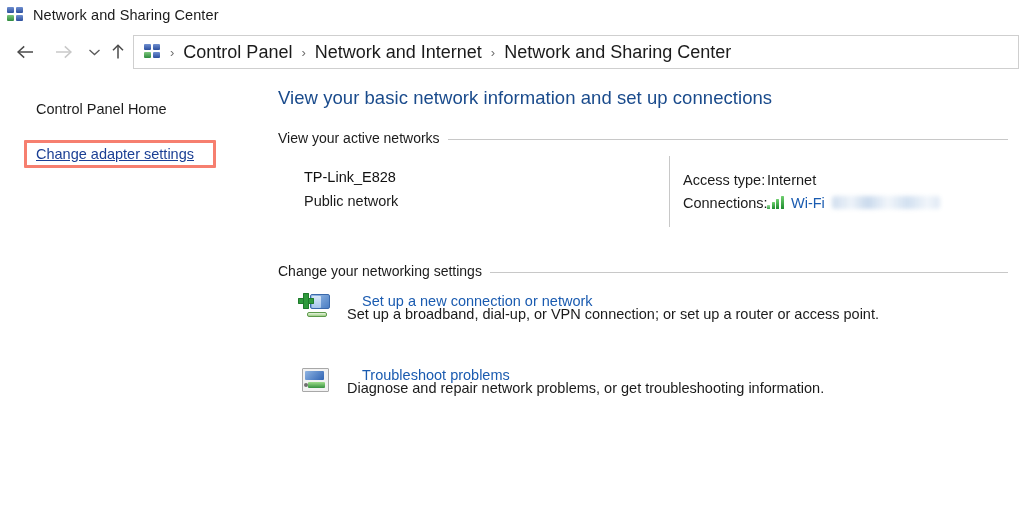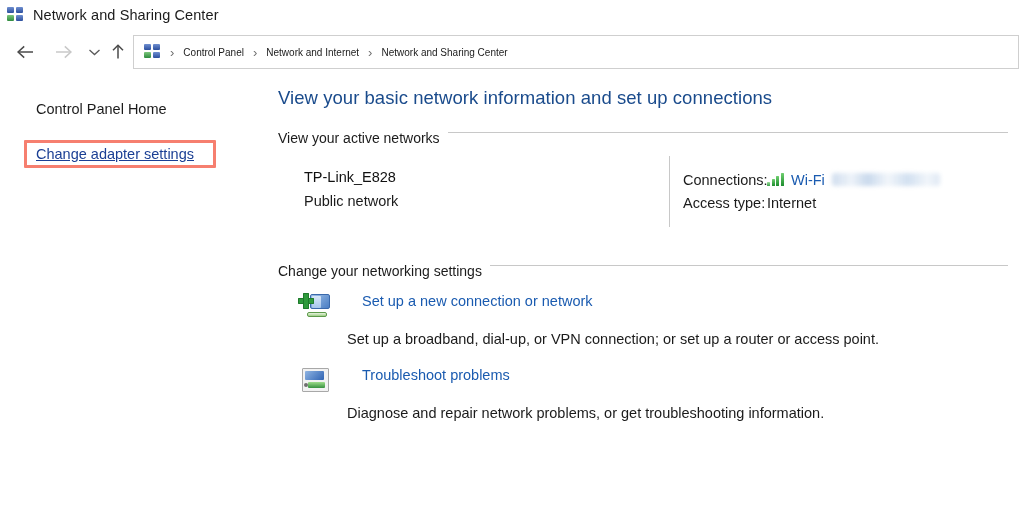--- a/index.html
+++ b/index.html
@@ -62,21 +62,21 @@
 
   .addressbar {
     position: absolute; left: 133px; top: 4px;
     width: 886px; height: 34px;
     border: 1px solid #cfcfcf;
     background: #ffffff;
     display: flex; align-items: center;
     padding: 0 8px;
   }
   .crumb {
-    font-size: 10px;
+    font-size: 18px;
     color: #1b1b1b;
     white-space: nowrap;
     padding: 2px 3px;
   }
   .crumb-sep {
     font-size: 13px; color: #6f6f6f;
     padding: 0 6px; user-select: none;
   }
   .addressbar .nsc-icon { margin: 0 3px 0 2px; }
 
@@ -118,21 +118,21 @@
   .page-heading {
     position: absolute; left: 16px; top: 7px;
     font-size: 18.5px;
     color: #1a4b8c;
     letter-spacing: 0.05px;
   }
 
   .section {
     position: absolute; left: 16px;
     width: 730px;
-    display: flex; align-items: flex-start;
+    display: flex; align-items: center;
   }
   .section-label {
     font-size: 14px; color: #1b1b1b;
     white-space: nowrap; padding-right: 8px;
   }
   .section-rule {
     flex: 1 1 auto; height: 1px;
     background: #c8c8c8;
     margin-top: 2px;
   }
@@ -195,21 +195,21 @@
     width: 730px;
   }
   .task-1 { top: 211px; }
   .task-2 { top: 285px; }
   .task-icon { position: absolute; left: 21px; top: 2px; width: 33px; height: 30px; }
   .task-title {
     position: absolute; left: 84px; top: 2px;
     font-size: 14.5px; color: #1a5bb0;
   }
   .task-desc {
-    position: absolute; left: 69px; top: 40px;
+    position: absolute; left: 69px; top: 15px;
     font-size: 14.5px; color: #1b1b1b;
   }
 
   
   .ci { position: relative; width: 33px; height: 30px; }
   .ci .screen {
     position: absolute; left: 11px; top: 1px;
     width: 20px; height: 15px;
     background: linear-gradient(135deg,#9fc0e8,#4a7ec4);
     border: 1px solid #3a69ab;
@@ -352,33 +352,33 @@
     <div class="active-net">
       <div class="net-left">
         <div class="net-name">TP-Link_E828</div>
         <div class="net-type">Public network</div>
       </div>
 
       <div class="net-divider"></div>
 
       <div class="net-right">
         <div class="det-row">
+          <span class="det-key">Access type:</span>
+          <span class="det-val">Internet</span>
+        </div>
+        <div class="det-row">
           <span class="det-key">Connections:</span>
           <span class="signal">
             <i></i>
               <i></i>
               <i></i>
               <i></i>
           </span>
           <span class="det-link">Wi-Fi</span>
           <span class="redacted"></span>
-        </div>
-        <div class="det-row">
-          <span class="det-key">Access type:</span>
-          <span class="det-val">Internet</span>
         </div>
       </div>
     </div>
 
     <div class="section sec-change">
       <span class="section-label">Change your networking settings</span>
       <span class="section-rule"></span>
     </div>
 
     <div class="task task-1">

